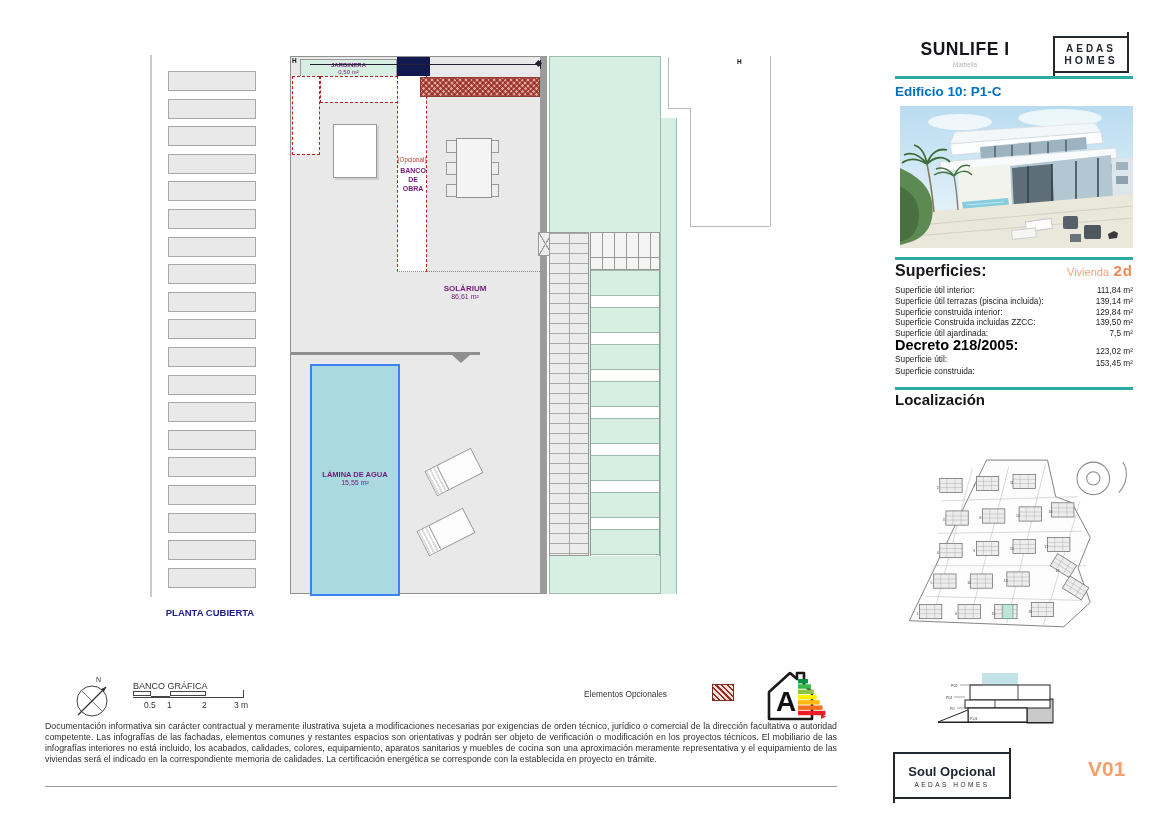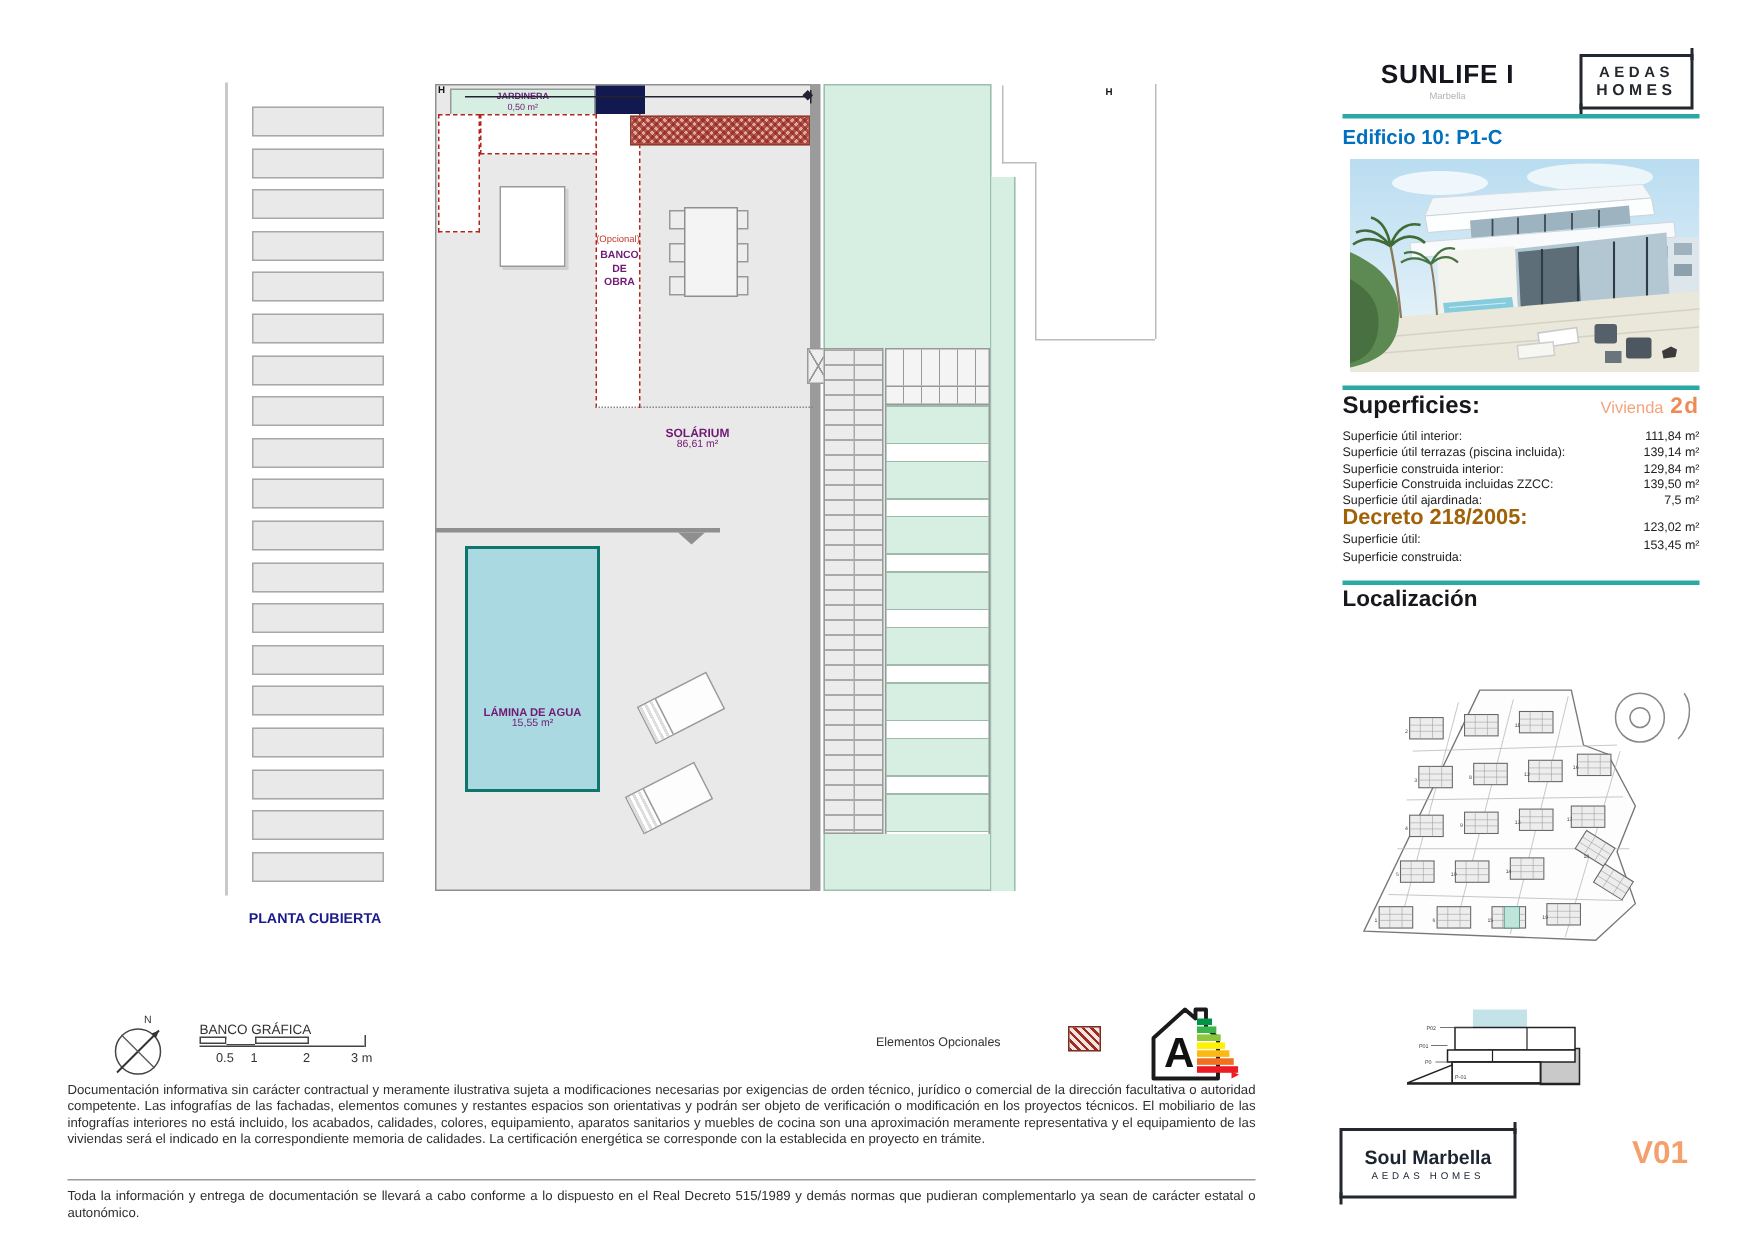--- a/index.html
+++ b/index.html
@@ -115,21 +115,21 @@
   <div class="abs" style="left:456px;top:138px;width:36px;height:60px;background:#f4f4f4;border:1px solid #8f8f8f"></div>
 
   <div class="abs ctr navy" style="left:420px;top:284px;width:90px">
     <div style="font-size:8px;font-weight:bold">SOLÁRIUM</div>
     <div style="font-size:7px">86,61 m²</div>
   </div>
 
   <div class="abs" style="left:290px;top:352px;width:190px;height:3px;background:#8f8f8f"></div>
   <div class="abs" style="left:452px;top:355px;width:0;height:0;border-left:9px solid transparent;border-right:9px solid transparent;border-top:8px solid #8f8f8f"></div>
 
-  <div class="abs" style="left:310px;top:364px;width:90px;height:164px;background:#ABD9E2;border:2px solid #0f766e">
+  <div class="abs" style="left:310px;top:364px;width:90px;height:232px;background:#ABD9E2;border:2px solid #3b82f6">
     <div class="ctr navy" style="margin-top:104px">
       <div style="font-size:7.5px;font-weight:bold">LÁMINA DE AGUA</div>
       <div style="font-size:7px">15,55 m²</div>
     </div>
   </div>
 
   <div class="lounger" style="left:428px;top:458px">
       <div></div>
     </div>
   <div class="lounger" style="left:420px;top:518px">
@@ -180,21 +180,20 @@
         <rect x="35" y="26.9" width="18.7" height="4.4" fill="#FFF200"></rect>
         <rect x="35" y="32.2" width="21.6" height="4.4" fill="#FDB913"></rect>
         <rect x="35" y="37.5" width="24.5" height="4.4" fill="#F37021"></rect>
         <rect x="35" y="42.8" width="27.4" height="4.4" fill="#ED1C24"></rect>
       </g>
     <polygon points="58,46 63,48.5 58,51" fill="#ED1C24"></polygon>
   </svg>
 
   <div class="abs" style="left:45px;top:721px;width:792px;font-size:8.8px;line-height:11px;color:#2f2f2f;text-align:justify">Documentación informativa sin carácter contractual y meramente ilustrativa sujeta a modificaciones necesarias por exigencias de orden técnico, jurídico o comercial de la dirección facultativa o autoridad competente. Las infografías de las fachadas, elementos comunes y restantes espacios son orientativas y podrán ser objeto de verificación o modificación en los proyectos técnicos. El mobiliario de las infografías interiores no está incluido, los acabados, calidades, colores, equipamiento, aparatos sanitarios y muebles de cocina son una aproximación meramente representativa y el equipamiento de las viviendas será el indicado en la correspondiente memoria de calidades. La certificación energética se corresponde con la establecida en proyecto en trámite.</div>
   <div class="abs" style="left:45px;top:786px;width:792px;height:1px;background:#9a9a9a"></div>
-  <div class="abs" style="left:45px;top:792px;width:792px;font-size:8.8px;line-height:11px;color:#2f2f2f;text-align:justify">Toda la información y entrega de documentación se llevará a cabo conforme a lo dispuesto en el Real Decreto 515/1989 y demás normas que pudieran complementarlo ya sean de carácter estatal o autonómico.</div>
 
   <div class="abs ctr" style="left:895px;top:39px;width:140px">
     <div style="font-size:17.5px;font-weight:bold;color:#15151d;letter-spacing:.5px">SUNLIFE I</div>
     <div style="font-size:6.3px;color:#b3b3b3;margin-top:1px">Marbella</div>
   </div>
   <div class="abs brandbox" style="left:1053px;top:36px;width:76px;height:37px">
     <div style="font-size:10px;font-weight:bold;letter-spacing:3px">AEDAS</div>
     <div style="font-size:10.5px;font-weight:bold;letter-spacing:3px">HOMES</div>
   </div>
   <div class="abs rule" style="left:895px;top:76px;width:238px;height:3px"></div>
@@ -270,21 +269,21 @@
     <div class="row">
         <span>Superficie Construida incluidas ZZCC:</span>
         <span>139,50 m²</span>
       </div>
     <div class="row">
         <span>Superficie útil ajardinada:</span>
         <span>7,5 m²</span>
       </div>
   </div>
 
-  <div class="abs" style="left:895px;top:337px;font-size:14.5px;font-weight:bold;color:#a16207">Decreto 218/2005:</div>
+  <div class="abs" style="left:895px;top:337px;font-size:14.5px;font-weight:bold;color:#000000">Decreto 218/2005:</div>
   <div class="abs" style="left:895px;top:354px;font-size:8.3px">Superficie útil:</div>
   <div class="abs" style="left:895px;top:366px;font-size:8.3px">Superficie construida:</div>
   <div class="abs" style="left:1033px;top:346px;width:100px;text-align:right;font-size:8.3px">123,02 m²</div>
   <div class="abs" style="left:1033px;top:358px;width:100px;text-align:right;font-size:8.3px">153,45 m²</div>
 
   <div class="abs rule" style="left:895px;top:387px;width:238px;height:2.5px"></div>
   <div class="abs" style="left:895px;top:391px;font-size:15px;font-weight:bold;color:#17171c">Localización</div>
 
   <svg class="abs" style="left:893px;top:440px" width="244" height="212" viewBox="0 0 240 185">
     <defs>
@@ -360,18 +359,18 @@
     <line x1="22" y1="17" x2="44" y2="17" stroke="#444" stroke-width="0.5"></line>
     <line x1="16" y1="29" x2="27" y2="29" stroke="#444" stroke-width="0.5"></line>
     <line x1="19" y1="40" x2="30" y2="40" stroke="#444" stroke-width="0.5"></line>
     <text x="13" y="18.5" font-size="3.6" fill="#333">P02</text>
     <text x="8" y="30.5" font-size="3.6" fill="#333">P01</text>
     <text x="12" y="41.5" font-size="3.6" fill="#333">P0</text>
     <text x="32" y="51.5" font-size="3.6" fill="#333">P-01</text>
   </svg>
 
   <div class="abs brandbox" style="left:893px;top:752px;width:118px;height:47px;border-width:2.5px">
-    <div style="font-size:13px;font-weight:bold;color:#1b2430">Soul Marbella</div>
+    <div style="font-size:13px;font-weight:bold;color:#1b2430">Soul Opcional</div>
     <div style="font-size:6.5px;letter-spacing:2.5px;color:#1b2430;margin-top:2px">AEDAS HOMES</div>
   </div>
   <div class="abs" style="left:1088px;top:757px;font-size:21px;font-weight:bold;color:#F5A06C">V01</div>
 
 </div>
 
 </body></html>

